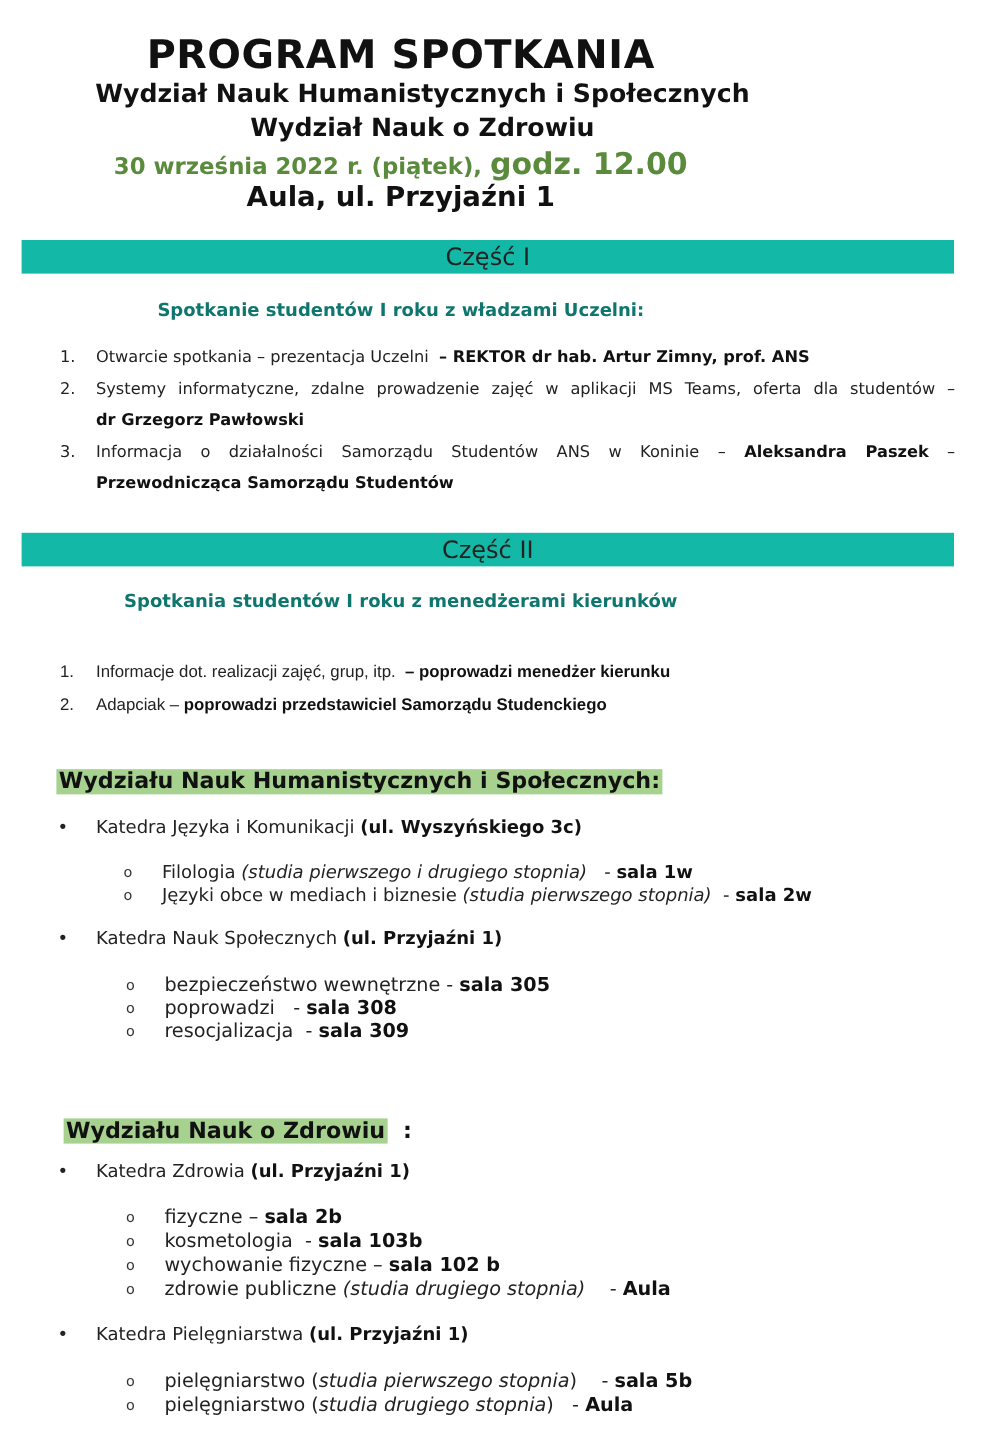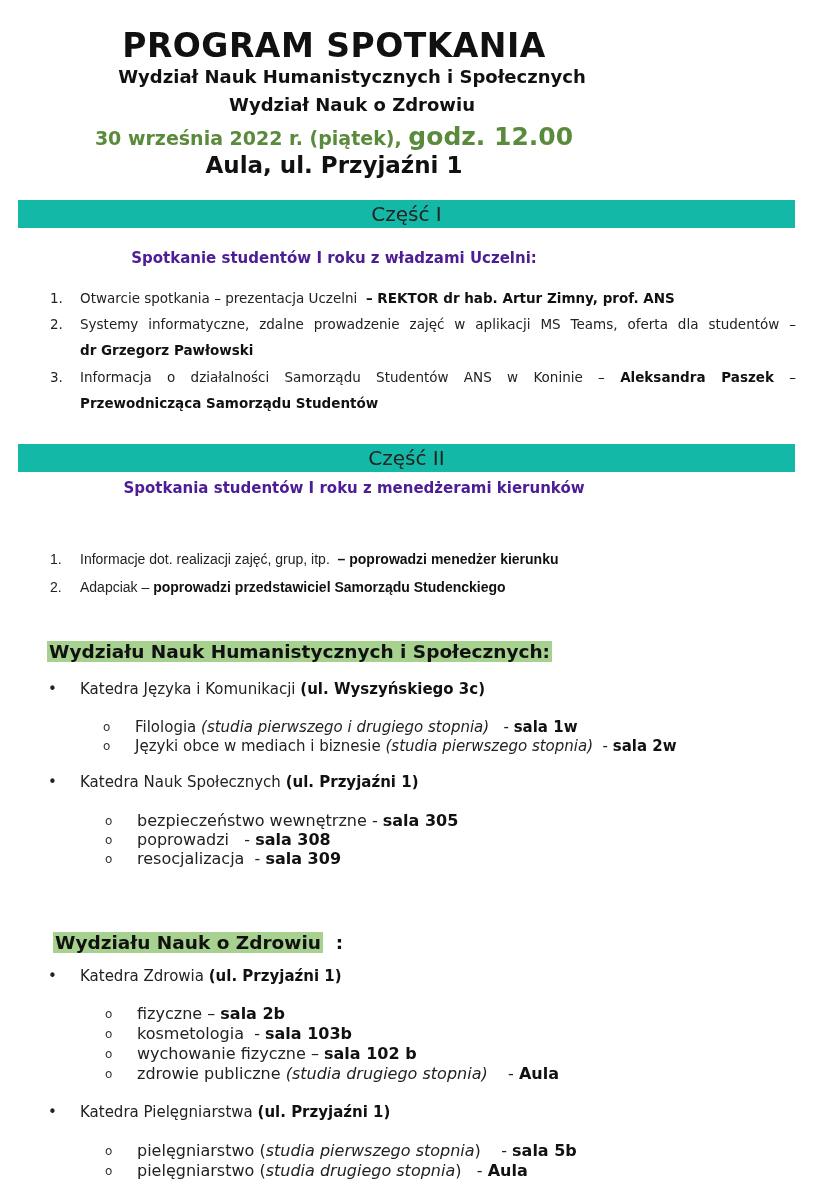--- a/index.html
+++ b/index.html
@@ -21,21 +21,21 @@
     .title {
       top: 26px;
       font-family: "DejaVu Sans", sans-serif;
       font-weight: bold;
       font-size: 33px;
       letter-spacing: 0.5px;
       color: #111;
     }
     .subtitle {
       font-weight: bold;
-      font-size: 18px;
+      font-size: 21px;
       color: #111;
       padding-left: 36px;
     }
     .sub1 { top: 66px; }
     .sub2 { top: 94px; }
     .date-line {
       top: 122px;
       font-weight: bold;
       color: #5a8a3c;
       font-size: 19px;
@@ -61,25 +61,25 @@
       color: #222;
       font-weight: normal;
     }
     .bar1 { top: 200px; }
     .bar2 { top: 444px; }
 
     .section-heading {
       font-family: "DejaVu Sans", sans-serif;
       font-weight: bold;
       font-size: 15px;
-      color: #4c1d95;
+      color: #0f766e;
       line-height: 20px;
     }
     .h1 { top: 248px; }
-    .h2 { top: 478px; margin-left: 20px; }
+    .h2 { top: 491px; }
 
     
     .num-item {
       font-size: 13.5px;
       color: #222;
       line-height: 26px;
       white-space: nowrap;
     }
     .num {
       position: absolute;

